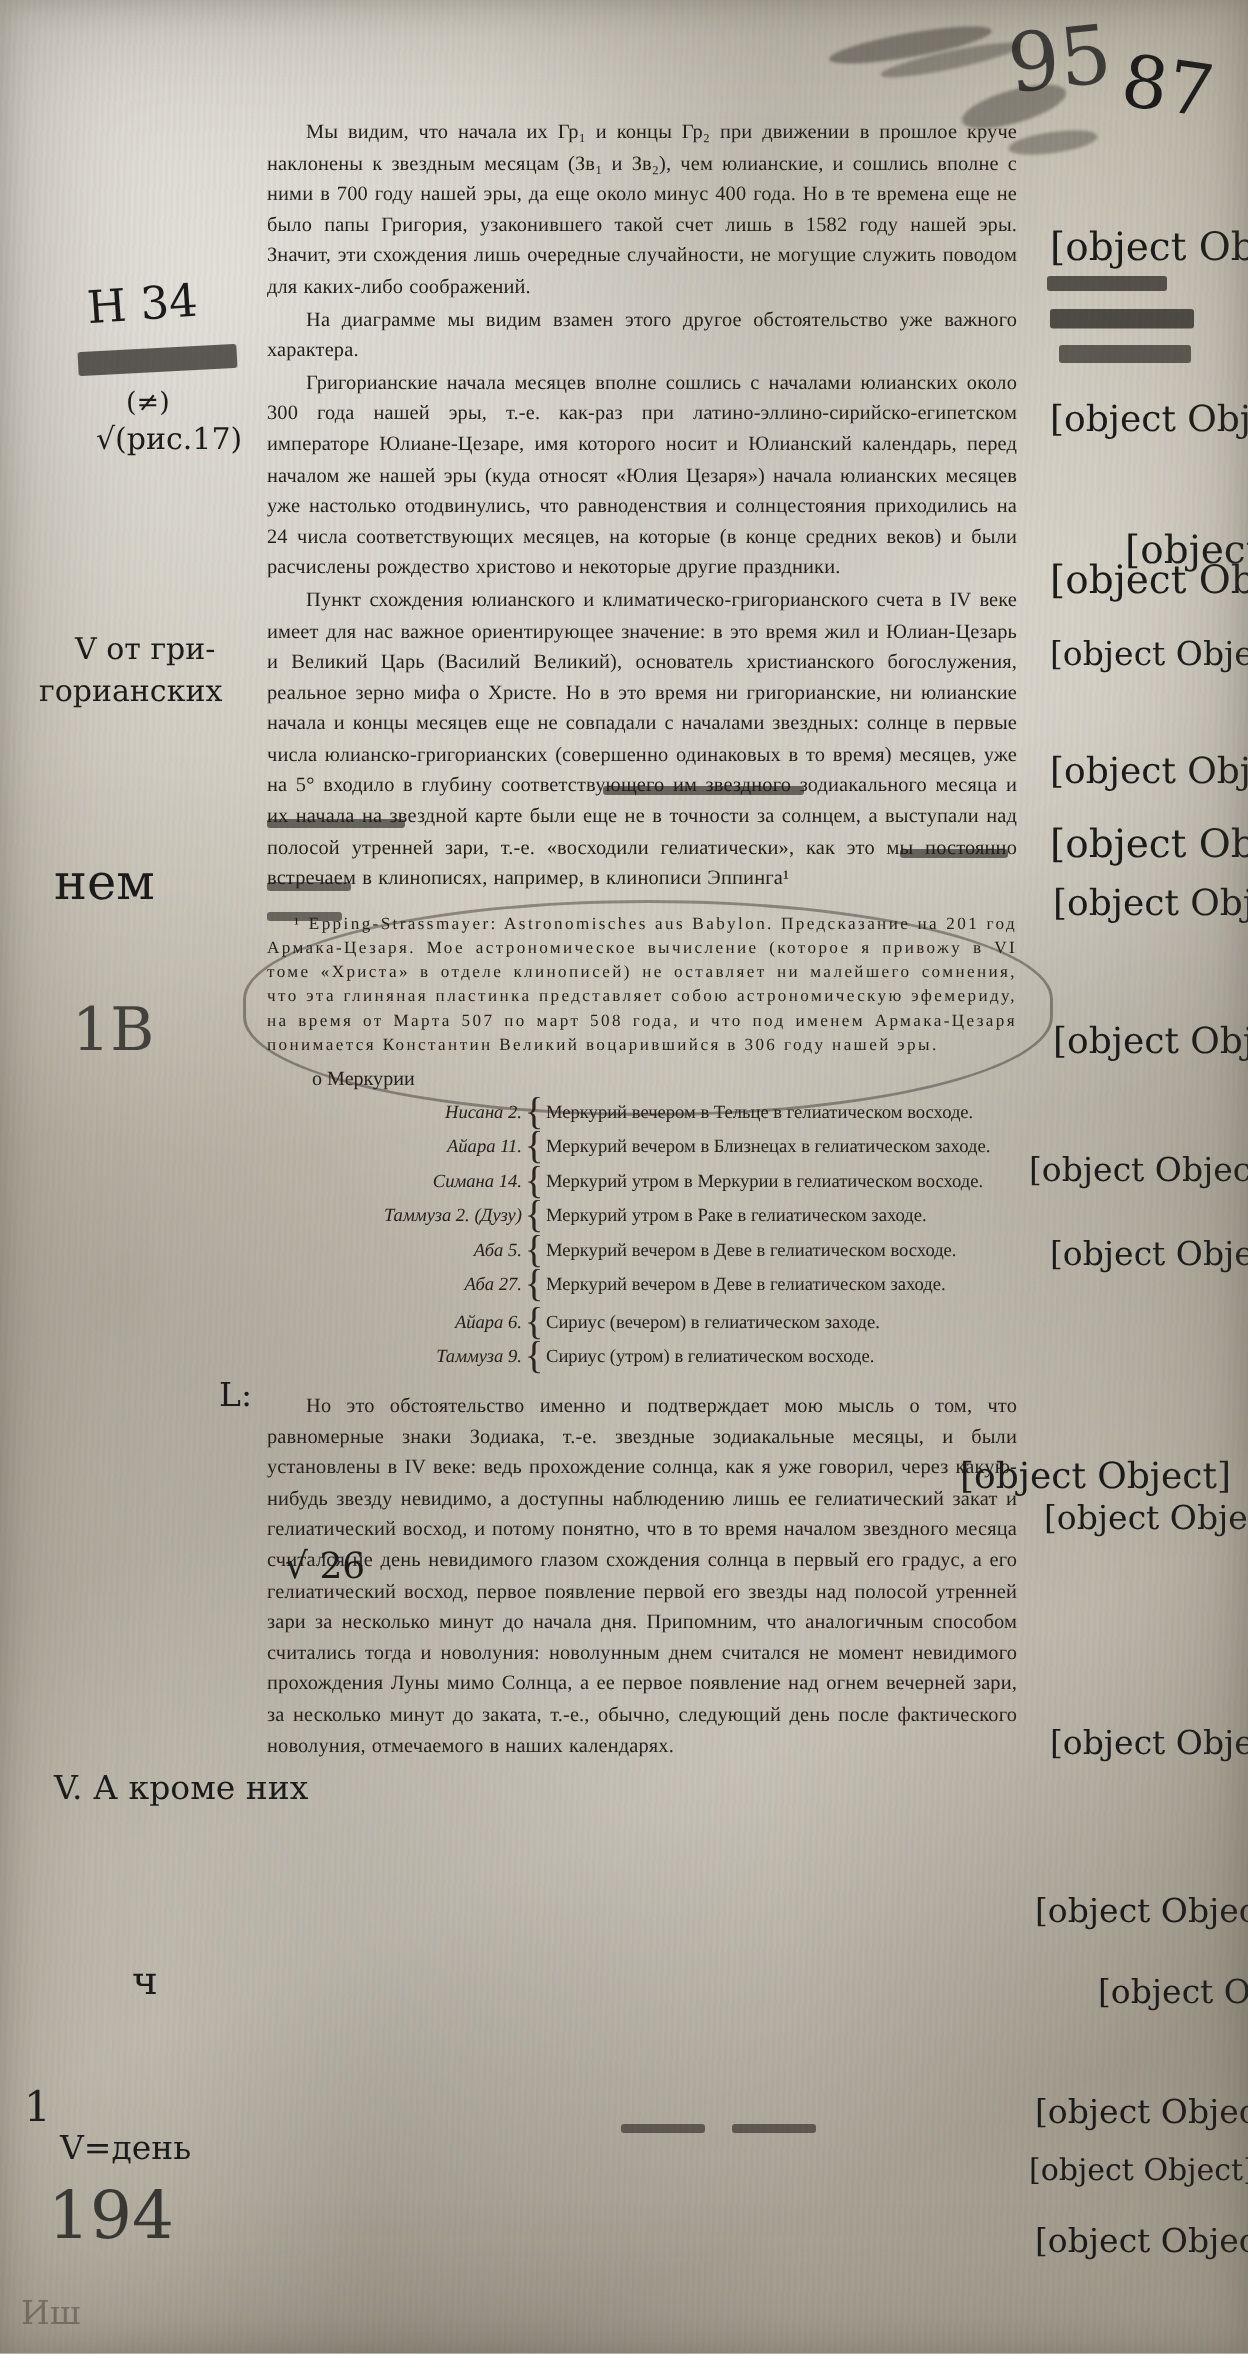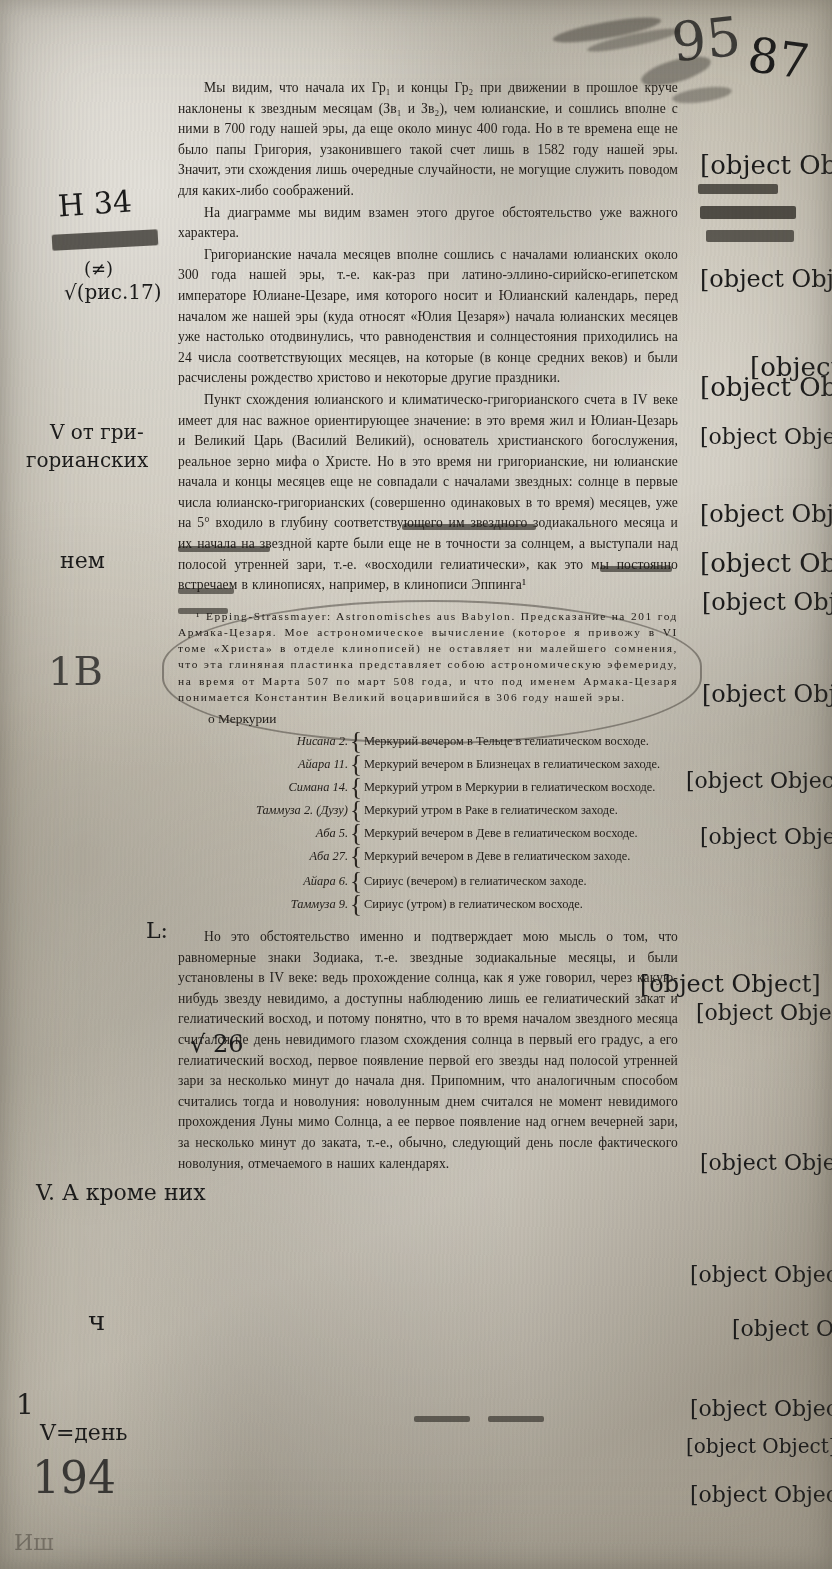--- a/index.html
+++ b/index.html
@@ -247,22 +247,22 @@
   <div class="hand" style="left:690px;top:1396px;font-size:22px;">[object Object]</div>
   <div class="hand" style="left:686px;top:1434px;font-size:20px;">[object Object]</div>
   <div class="hand" style="left:690px;top:1482px;font-size:22px;">[object Object]</div>
 
   <div class="hand" style="left:58px;top:186px;font-size:30px;transform:rotate(-4deg)">Н 34</div>
   <div class="strike" style="left:52px;top:232px;width:106px;height:16px;transform:rotate(-3deg);opacity:.85"></div>
   <div class="hand" style="left:84px;top:258px;font-size:18px;">(≠)</div>
   <div class="hand" style="left:64px;top:280px;font-size:20px;">√(рис.17)</div>
   <div class="hand" style="left:50px;top:420px;font-size:20px;">V от гри-</div>
   <div class="hand" style="left:26px;top:448px;font-size:20px;">горианских</div>
-  <div class="hand" style="left:36px;top:548px;font-size:22px;margin-left:24px;">нем</div>
-  <div class="hand" style="left:48px;top:648px;font-size:40px;opacity:.75">1В</div>
+  <div class="hand" style="left:36px;top:568px;font-size:33px;">нем</div>
+  <div class="hand" style="left:48px;top:664px;font-size:40px;opacity:.75">1В</div>
   <div class="hand" style="left:146px;top:918px;font-size:22px;">L:</div>
   <div class="hand" style="left:190px;top:1030px;font-size:24px;">√ 26</div>
   <div class="hand" style="left:36px;top:1180px;font-size:22px;">V. А кроме них</div>
   <div class="hand" style="left:88px;top:1306px;font-size:26px;">ч</div>
   <div class="hand" style="left:16px;top:1388px;font-size:28px;">1</div>
   <div class="hand" style="left:40px;top:1420px;font-size:22px;">V=день</div>
   <div class="hand" style="left:32px;top:1452px;font-size:44px;opacity:.8">194</div>
 
   <div class="strike" style="left:402px;top:524px;width:134px;height:6px;opacity:.75"></div>
   <div class="strike" style="left:178px;top:546px;width:92px;height:6px;opacity:.75"></div>

